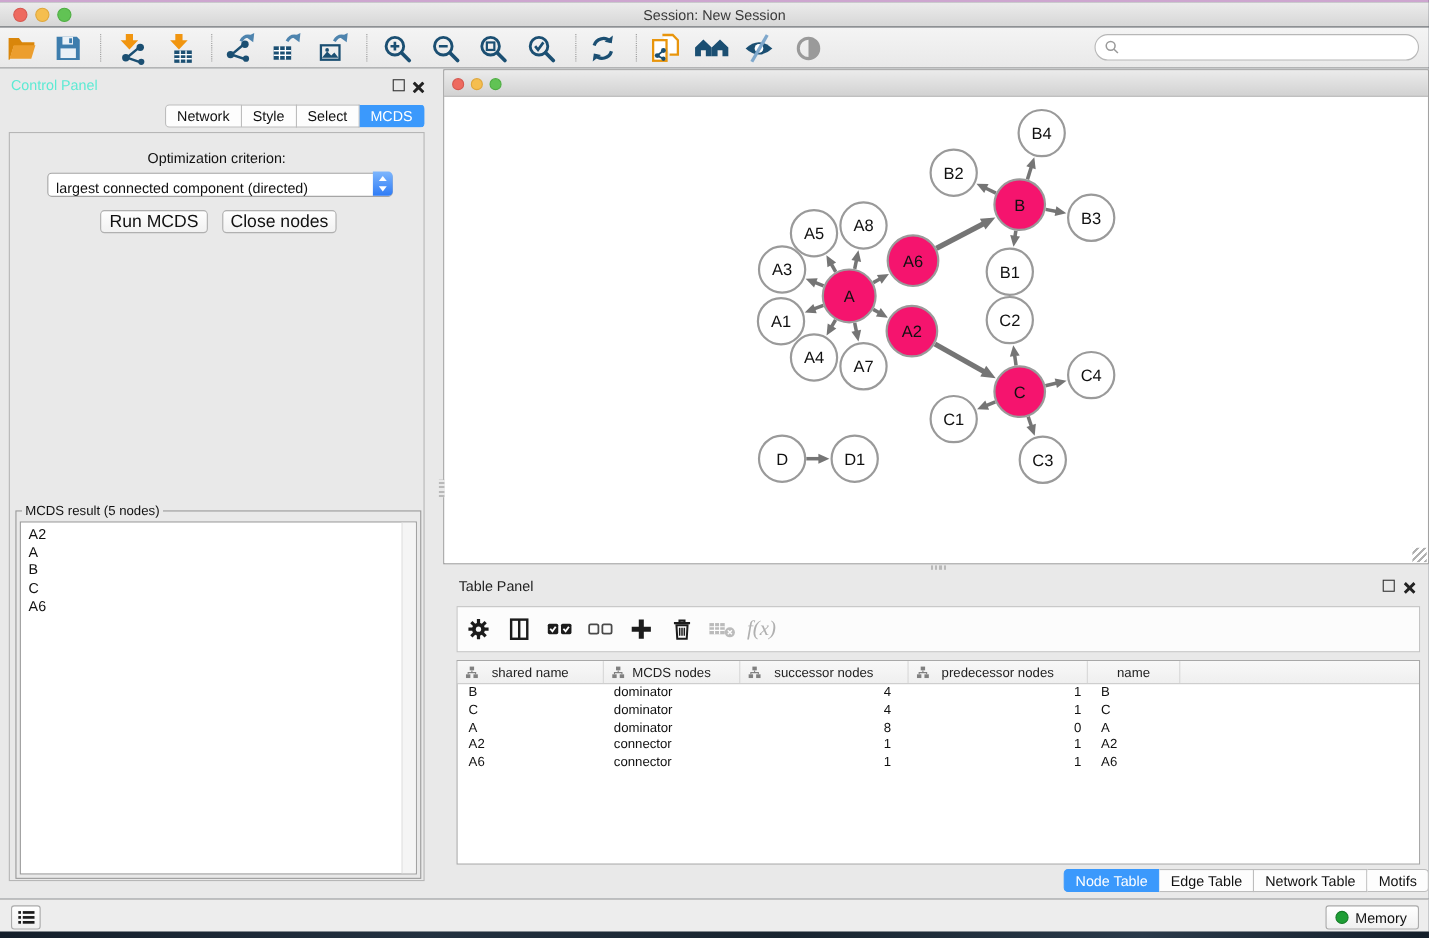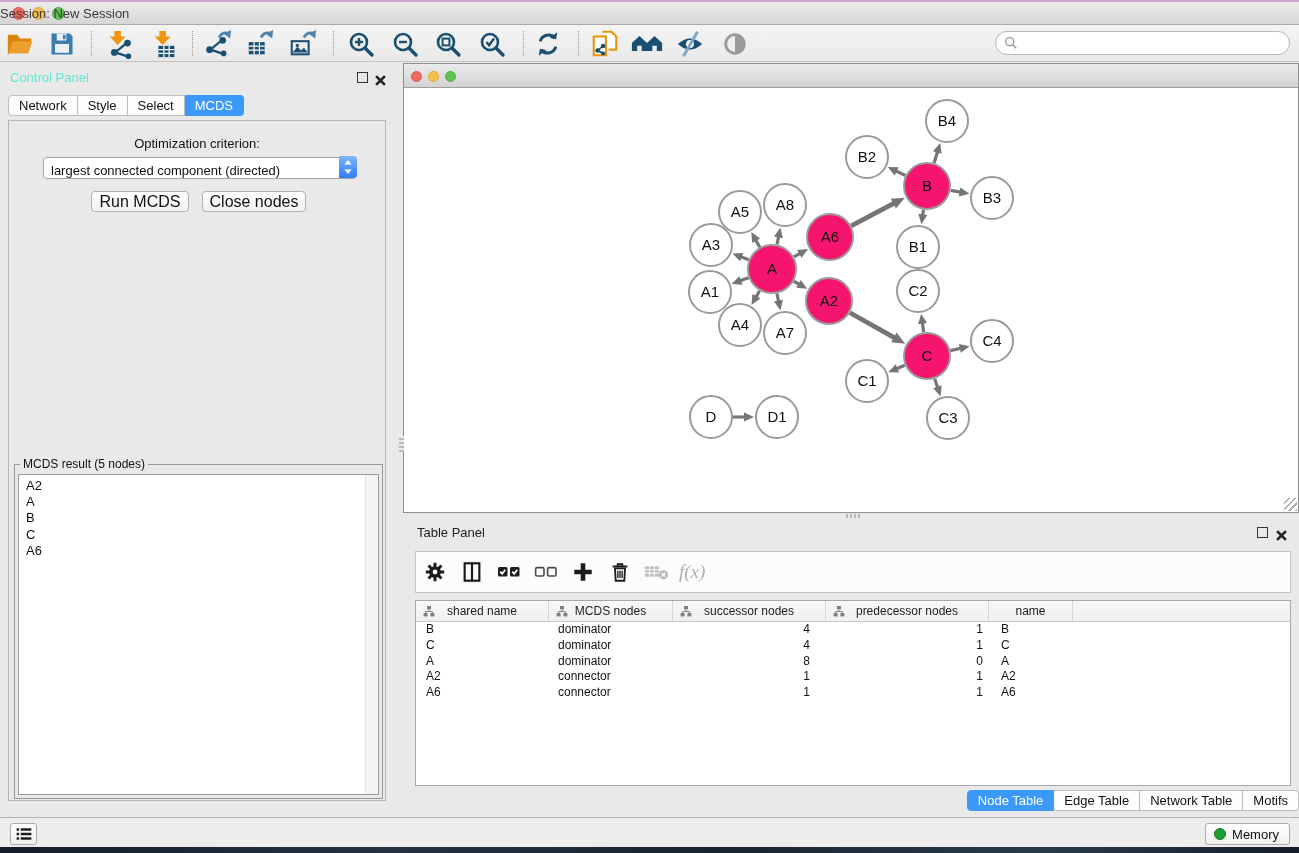--- a/index.html
+++ b/index.html
@@ -12,40 +12,40 @@
   .wall-bottom { left:0; top:847px; width:1299px; height:6px;
      background:linear-gradient(90deg,#141e2a,#233140 30%,#18242f 55%,#2a3a4a 80%,#141e2a); }
 
   
   .titlebar { left:0; top:2px; width:1299px; height:23px;
      background:linear-gradient(#ececec,#d6d6d6); border-bottom:1px solid #a9a9a9; }
   .tl { position:absolute; top:5px; width:13px; height:13px; border-radius:50%; }
   .tl.red { left:12px; background:#ee6a5f; border:1px solid #d65850; }
   .tl.yellow { left:32px; background:#f5be4f; border:1px solid #dfa73c; }
   .tl.green { left:52px; background:#61c354; border:1px solid #4eae42; }
-  .win-title { position:absolute; left:0; right:0; top:4px; text-align:left;
+  .win-title { position:absolute; left:0; right:0; top:4px; text-align:center;
      font-size:13px; color:#3a3a3a; }
 
   .toolbar { left:0; top:25px; width:1299px; height:37px;
      background:linear-gradient(#f4f4f4,#e9e9e9); border-bottom:1px solid #c2c2c2; }
   .tb-btn { position:absolute; top:3px; width:34px; height:31px; display:flex;
      align-items:center; justify-content:center; cursor:default; }
   .tb-sep { position:absolute; top:6px; height:25px; width:0; border-left:1px dotted #9a9a9a; }
   .search-box { position:absolute; left:995px; top:6px; width:295px; height:24px;
      background:#fff; border:1px solid #b7b7b7; border-radius:12px; display:flex;
      align-items:center; padding-left:8px; }
   .search-box input { border:none; outline:none; flex:1; height:18px; font-size:13px;
      background:transparent; font-family:"Liberation Sans",sans-serif; }
 
   .main-bg { left:0; top:62px; width:1299px; height:755px; background:#e9e9e9; }
 
   
   .cp-title { left:10px; top:70px; font-size:13px; color:#5eead4; }
   .panel-float { width:11px; height:11px; border:1.6px solid #333; background:transparent; }
-  .cp-tabs { left:8px; top:95px; width:378px; display:flex; justify-content:flex-start; }
+  .cp-tabs { left:8px; top:95px; width:378px; display:flex; justify-content:flex-end; }
   .tab { height:21px; font-size:13px; padding:2px 10px 0; text-align:center;
      background:#fdfdfd; border:1px solid #bdbdbd; border-left:none; color:#111; cursor:default; }
   .tab:first-child { border-left:1px solid #bdbdbd; border-radius:4px 0 0 4px; }
   .tab:last-child { border-radius:0 4px 4px 0; }
   .tab.active { background:#3b99fc; border-color:#3b99fc; color:#fff; }
   .cp-body { left:8px; top:120px; width:378px; height:681px; border:1px solid #b6b6b6; background:#e9e9e9; }
   .opt-label { left:8px; top:136px; width:378px; text-align:center; font-size:13px; color:#111; }
   .dropdown { left:43px; top:157px; width:314px; height:22px; background:#fff;
      border:1px solid #a5a5a5; border-radius:4px; display:flex; align-items:flex-end; }
   .dropdown .dd-text { flex:1; font-size:13px; color:#111; padding-left:7px; white-space:nowrap; }

